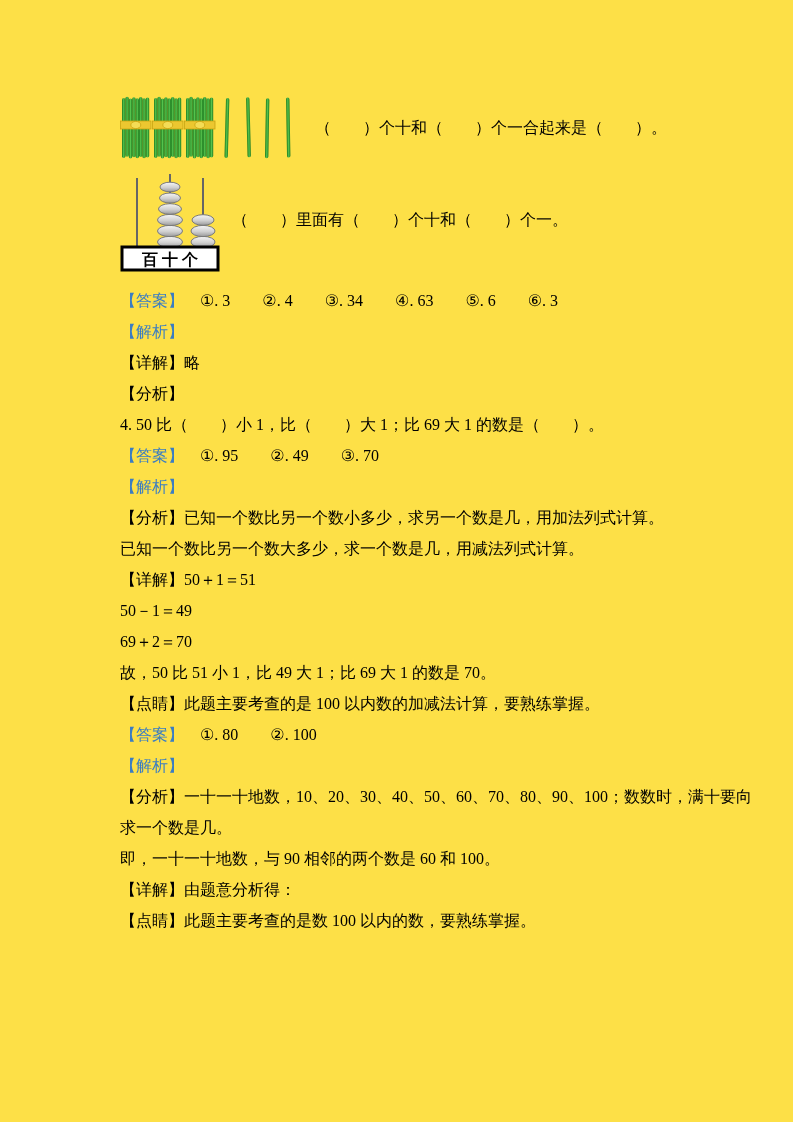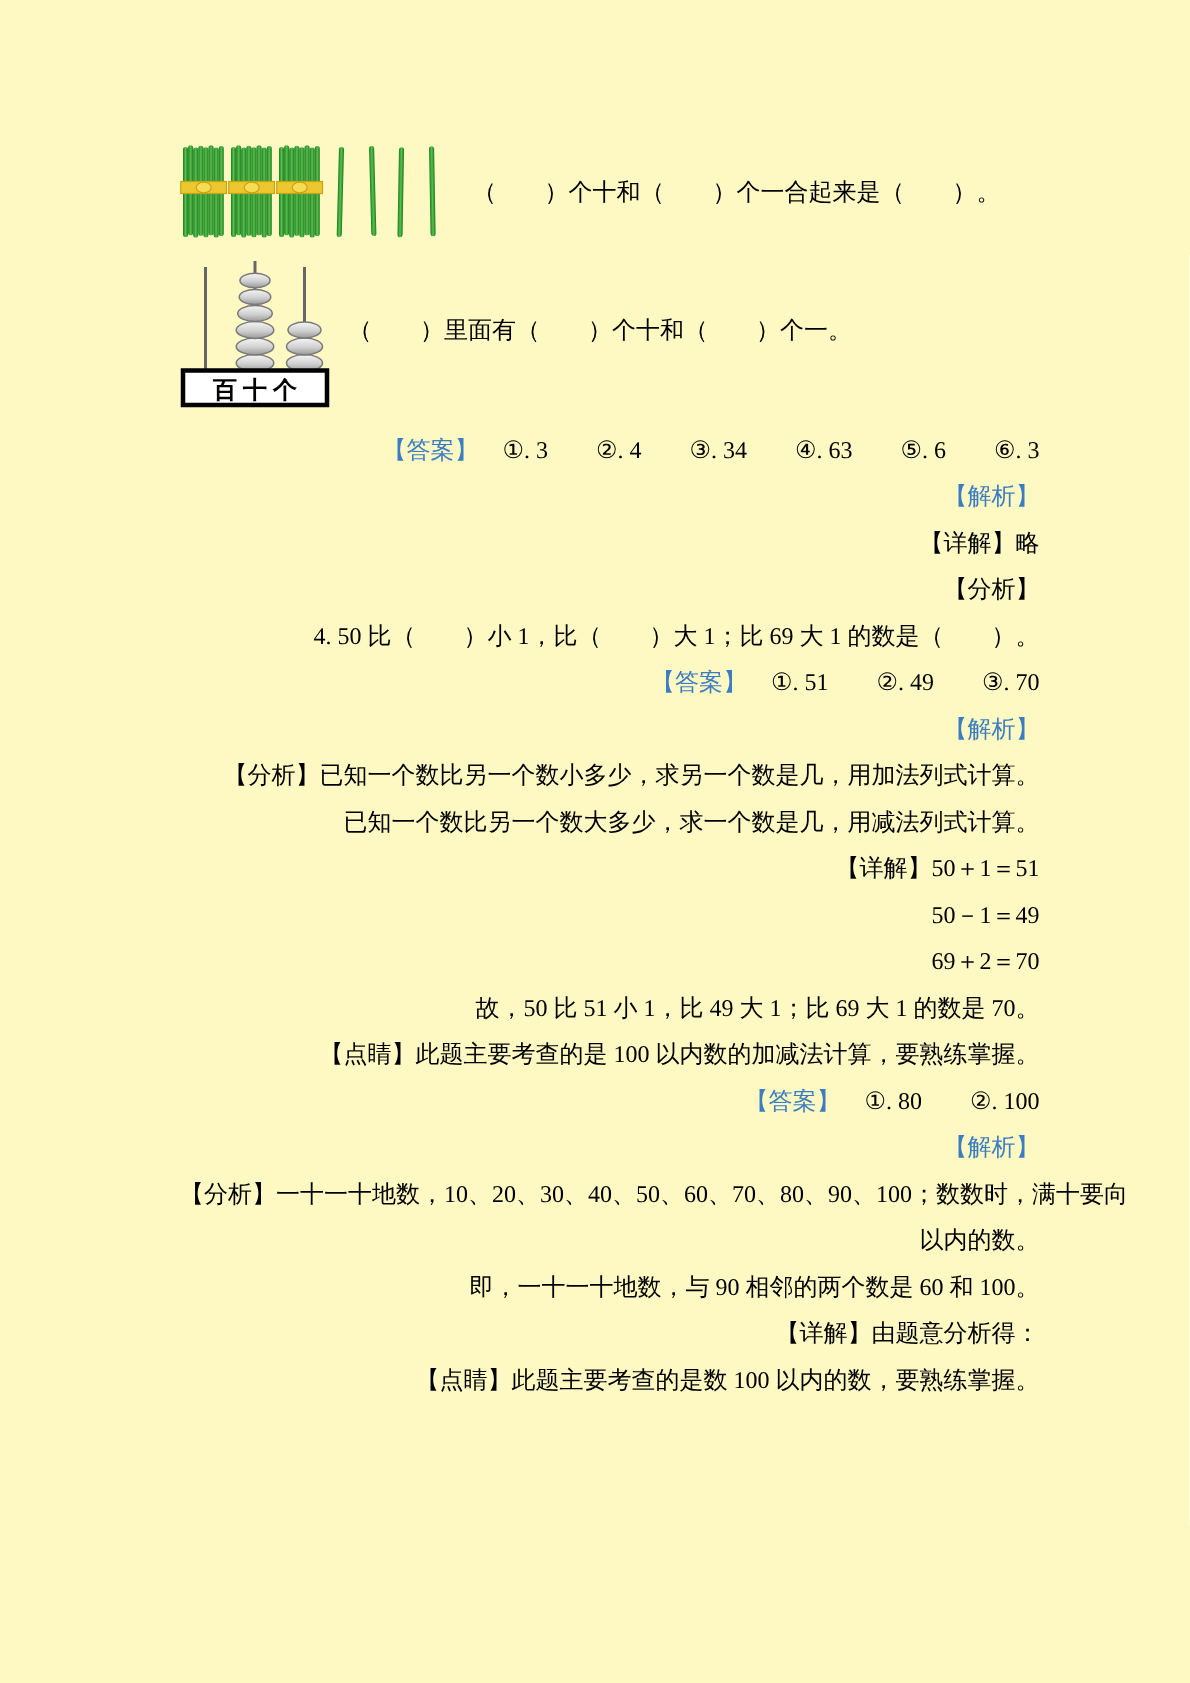--- a/index.html
+++ b/index.html
@@ -4,31 +4,31 @@
 <style>
   * { margin:0; padding:0; box-sizing:border-box; }
   html,body { background:#ffffff; }
   body {
     width:793px; height:1122px;
     font-family:"Liberation Serif","DejaVu Serif",serif;
     font-size:16px; color:#000;
   }
   .page {
     position:relative; width:793px; height:1122px;
-    background:#fef9c3; overflow:hidden;
+    background:#fde047; overflow:hidden;
     padding:95px 100px 0 120px;
   }
   .fig-row { display:flex; align-items:center; }
   .fig-row.sticks { height:66px; margin-bottom:6px; }
   .fig-row.abacus { height:106px; }
   .fig-text { white-space:nowrap; }
   .sticks-svg { margin-right:10px; flex:0 0 auto; }
   .abacus-svg { margin-right:12px; flex:0 0 auto; }
   .paras { margin-top:12px; }
-  .para { line-height:31px; white-space:nowrap;text-align:right; }
+  .para { line-height:31px; white-space:nowrap; }
   .blue { color:#3B7DC2; }
   .items { margin-left:16px; }
   .abacus-caption { font-weight:bold; font-family:"Liberation Serif","DejaVu Serif",serif; }
 </style>
 </head>
 <body>
 
 <div class="page">
 
   <div class="fig-row sticks">
@@ -102,41 +102,41 @@
     <p class="para"><span class="blue">【答案】</span><span class="items">①. 3　　②. 4　　③. 34　　④. 63　　⑤. 6　　⑥. 3</span></p>
 
     <p class="para blue">【解析】</p>
 
     <p class="para">【详解】略</p>
 
     <p class="para">【分析】</p>
 
     <p class="para">4. 50 比（　　）小 1，比（　　）大 1；比 69 大 1 的数是（　　）。</p>
 
-    <p class="para"><span class="blue">【答案】</span><span class="items">①. 51　　②. 49　　③. 70</span></p>
+    <p class="para"><span class="blue">【答案】</span><span class="items">①. 95　　②. 49　　③. 70</span></p>
 
     <p class="para blue">【解析】</p>
 
     <p class="para">【分析】已知一个数比另一个数小多少，求另一个数是几，用加法列式计算。</p>
     <p class="para">已知一个数比另一个数大多少，求一个数是几，用减法列式计算。</p>
 
     <p class="para">【详解】50＋1＝51</p>
     <p class="para">50－1＝49</p>
     <p class="para">69＋2＝70</p>
     <p class="para">故，50 比 51 小 1，比 49 大 1；比 69 大 1 的数是 70。</p>
 
     <p class="para">【点睛】此题主要考查的是 100 以内数的加减法计算，要熟练掌握。</p>
 
 
     <p class="para"><span class="blue">【答案】</span><span class="items">①. 80　　②. 100</span></p>
 
     <p class="para blue">【解析】</p>
 
     <p class="para">【分析】一十一十地数，10、20、30、40、50、60、70、80、90、100；数数时，满十要向</p>
-    <p class="para">以内的数。</p>
+    <p class="para">求一个数是几。</p>
     <p class="para">即，一十一十地数，与 90 相邻的两个数是 60 和 100。</p>
 
     <p class="para">【详解】由题意分析得：</p>
 
     <p class="para">【点睛】此题主要考查的是数 100 以内的数，要熟练掌握。</p>
 
   </div>
 </div>
 
 </body></html>

